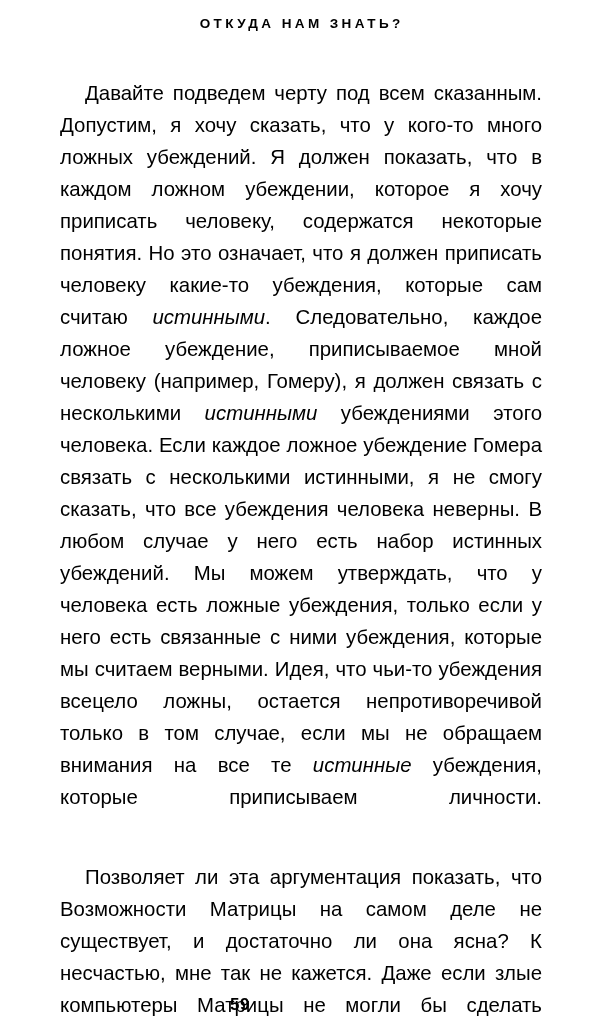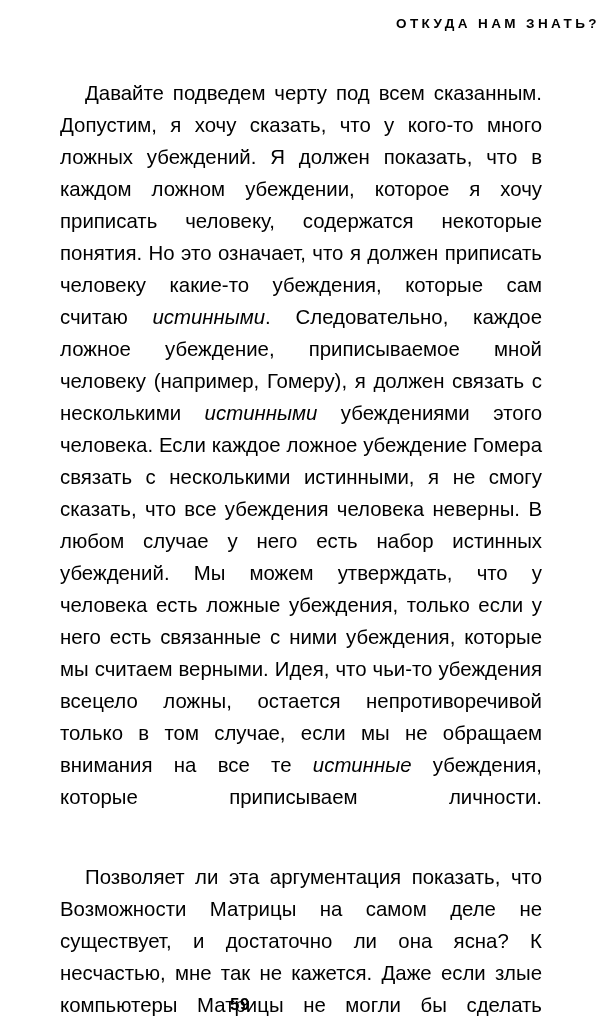--- a/index.html
+++ b/index.html
@@ -24,21 +24,21 @@
     width: 600px;
     height: 1021px;
   }
 
   
   .running-head {
     position: absolute;
     left: 0;
     top: 15px;
     width: 600px;
-    text-align: right;
+    text-align: center;
     font-size: 13.5px;
     font-weight: bold;
     letter-spacing: 3.4px;
     text-indent: 3.4px;
     line-height: 18px;
     white-space: nowrap;
   }
 
   
   .textblock {

